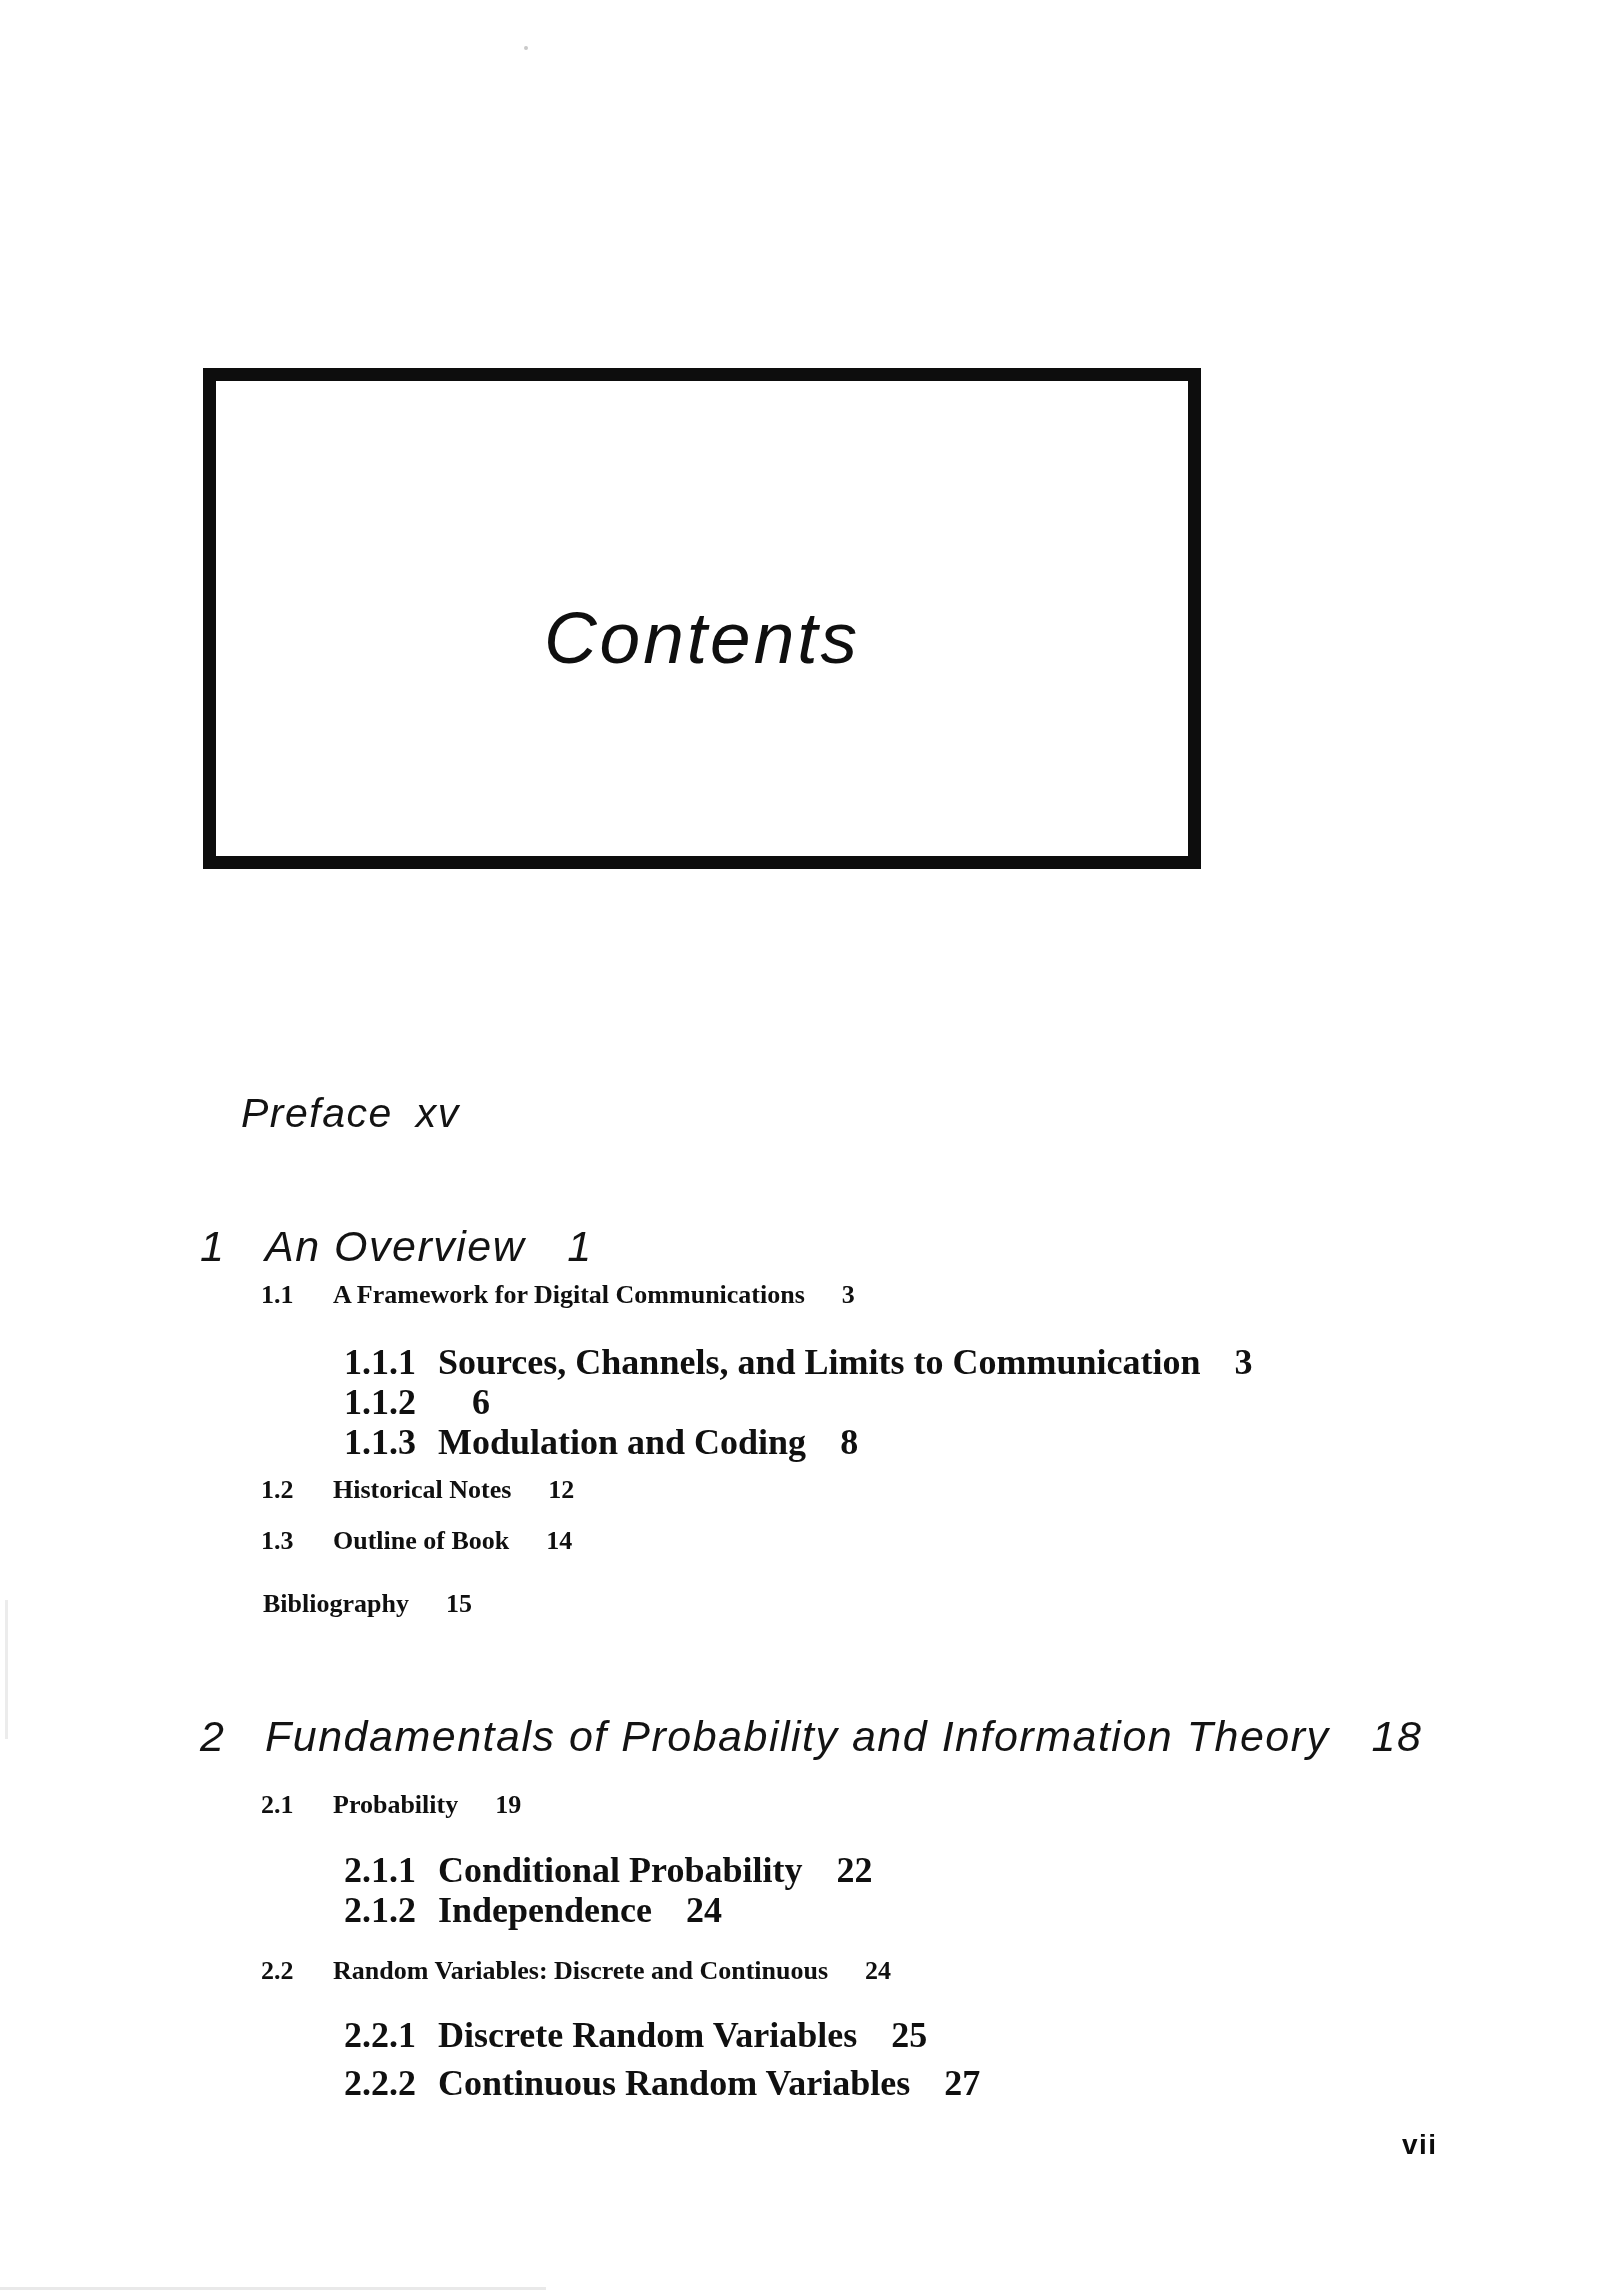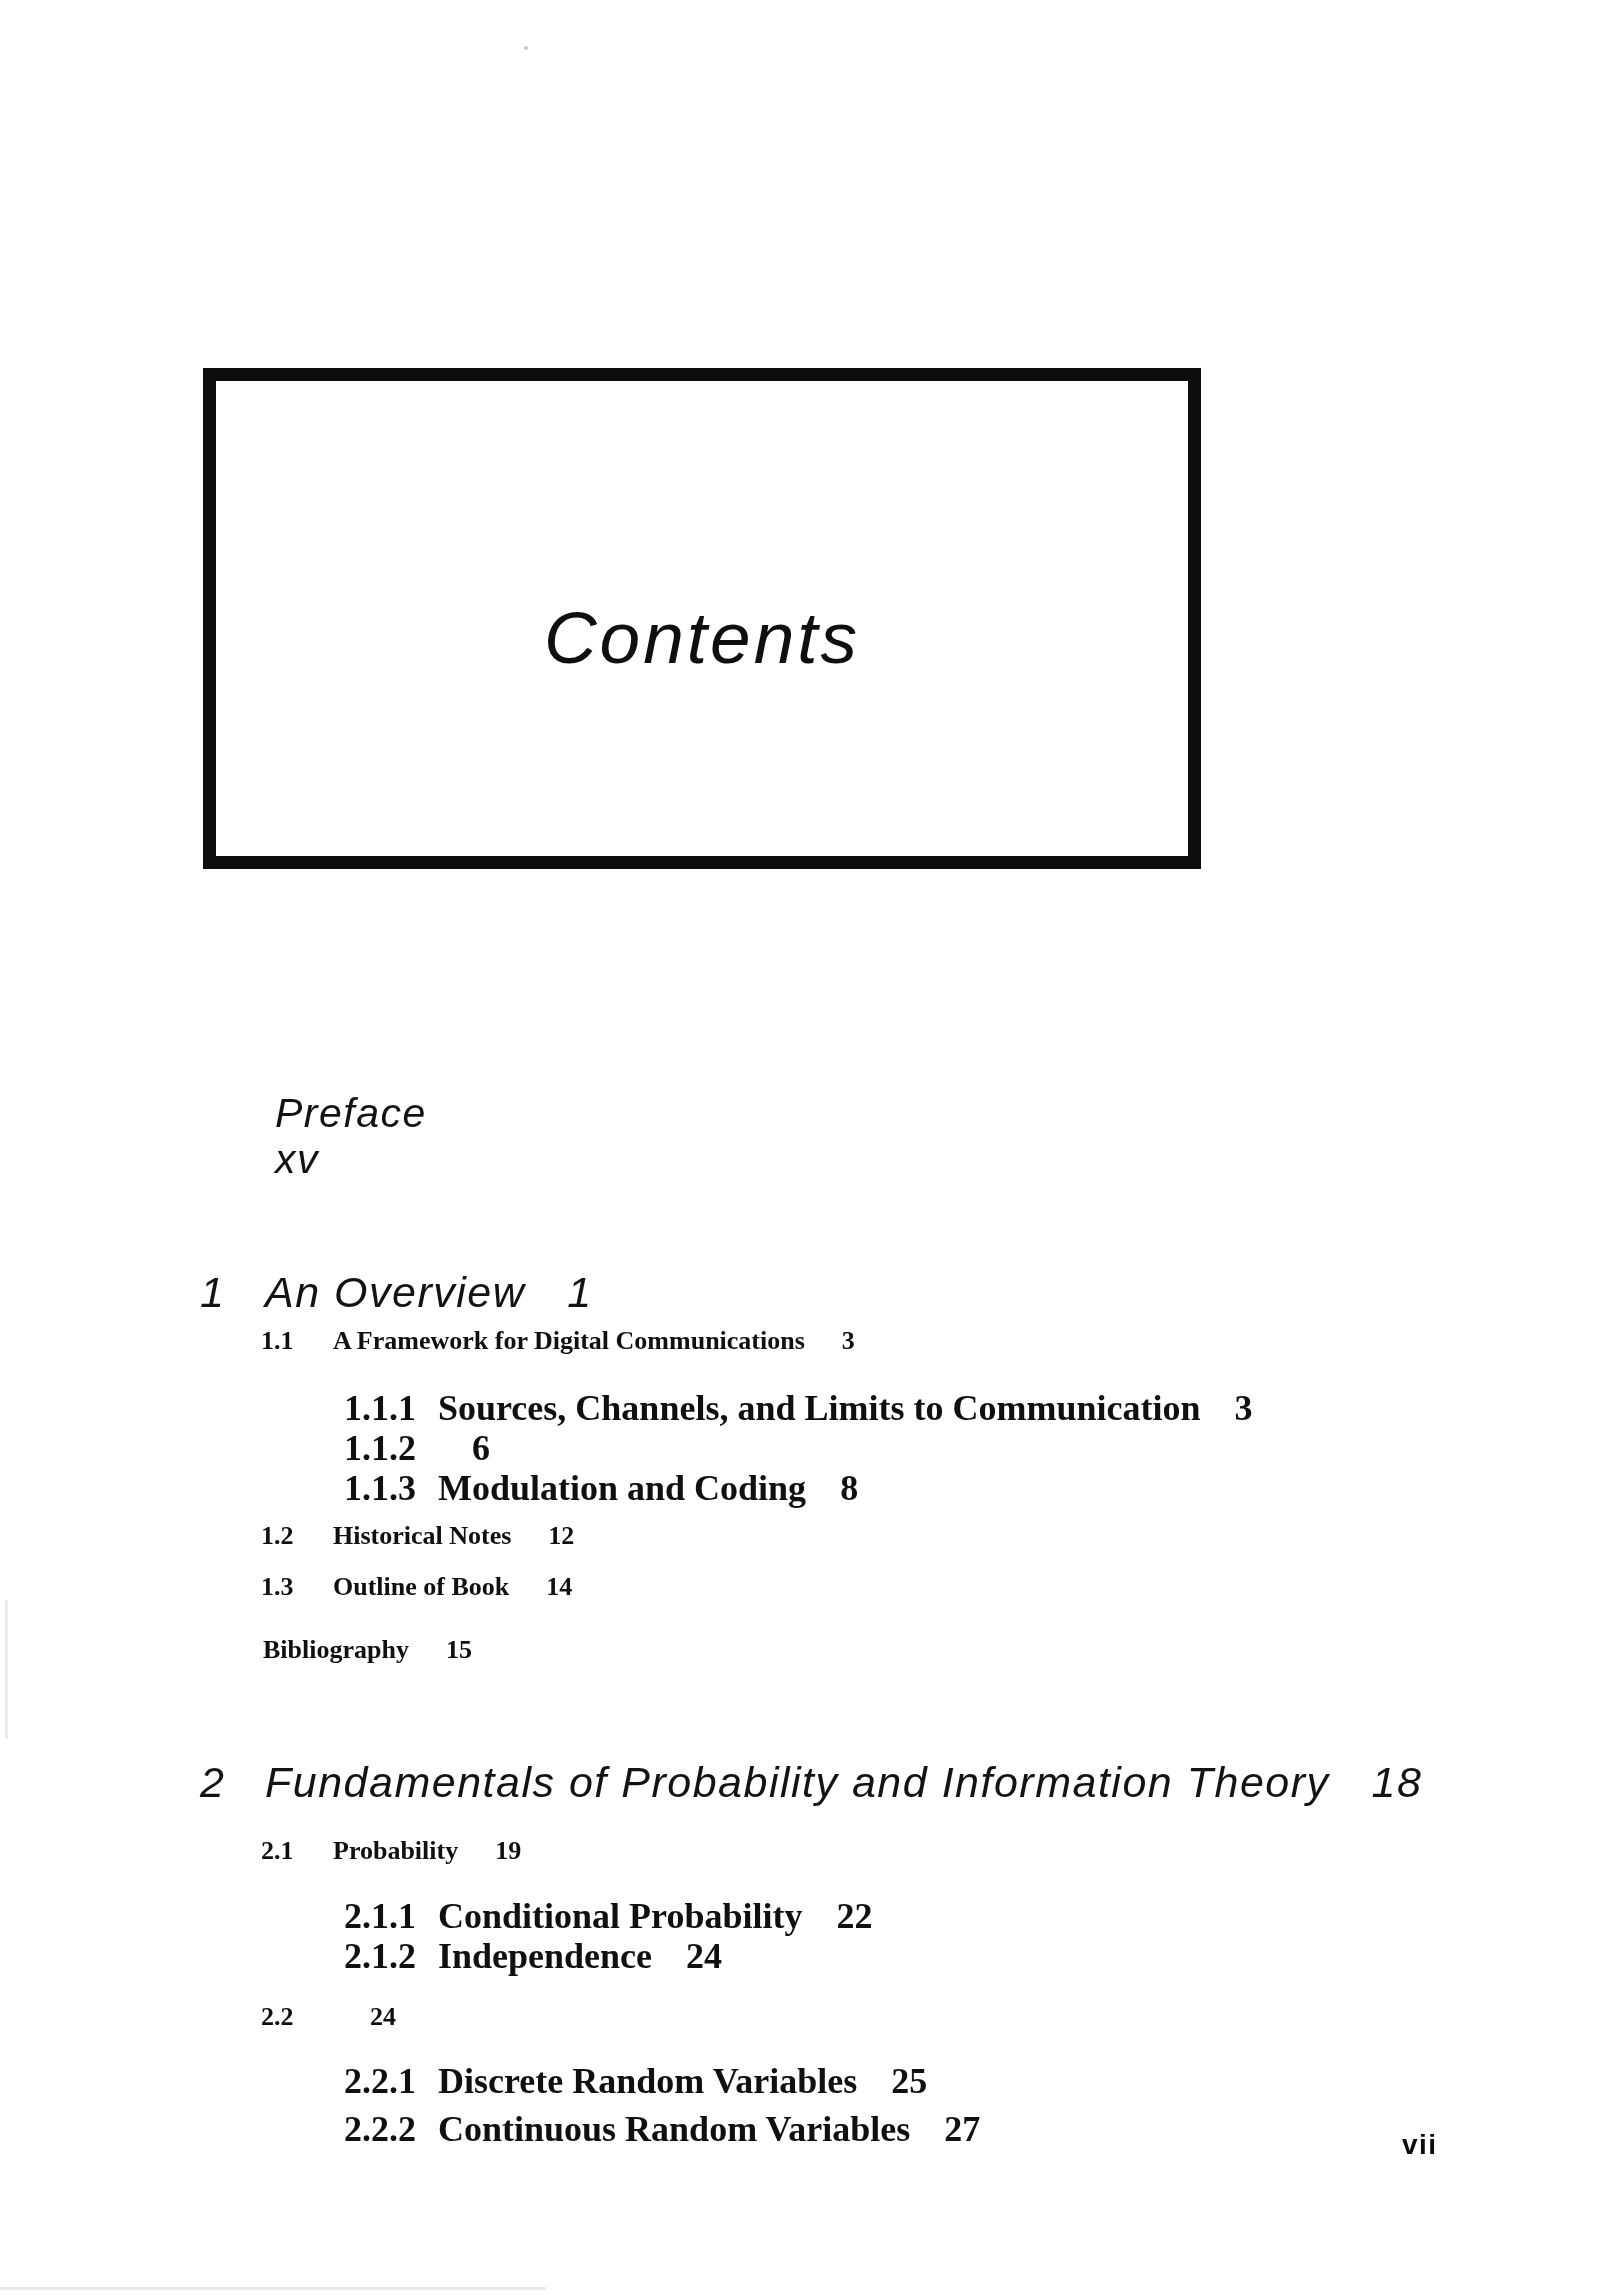--- a/index.html
+++ b/index.html
@@ -54,21 +54,21 @@
   .row .title { flex: 0 0 auto; }
   .row .page { flex: 0 0 auto; }
 
   .preface, .chapter {
     font-family: "Liberation Sans", "DejaVu Sans", sans-serif;
     font-style: italic;
     font-weight: 400;
     letter-spacing: 1.5px;
     color: #131313;
   }
-  .preface { font-size: 41px; line-height: 46px; margin-left: 52px; flex-direction: column; }
+  .preface { font-size: 41px; line-height: 46px; margin-left: 41px; }
   .preface .page { margin-left: 23px; }
 
   .chapter { font-size: 43px; line-height: 50px; }
   .chapter .num { width: 65px; }
   .chapter .page { margin-left: 42px; }
 
   .section, .plain {
     font-family: "Liberation Serif", "DejaVu Serif", serif;
     font-weight: 600;
     font-size: 26px;
@@ -218,20 +218,21 @@
       <span class="title">Conditional Probability</span>
       <span class="page">22</span>
     </div>
     <div class="row sub r12">
       <span class="num">2.1.2</span>
       <span class="title">Independence</span>
       <span class="page">24</span>
     </div>
     <div class="row section r13">
       <span class="num">2.2</span>
+      <span class="title">Random Variables: Discrete and Continuous</span>
       <span class="page">24</span>
     </div>
     <div class="row sub r14">
       <span class="num">2.2.1</span>
       <span class="title">Discrete Random Variables</span>
       <span class="page">25</span>
     </div>
     <div class="row sub r15">
       <span class="num">2.2.2</span>
       <span class="title">Continuous Random Variables</span>

